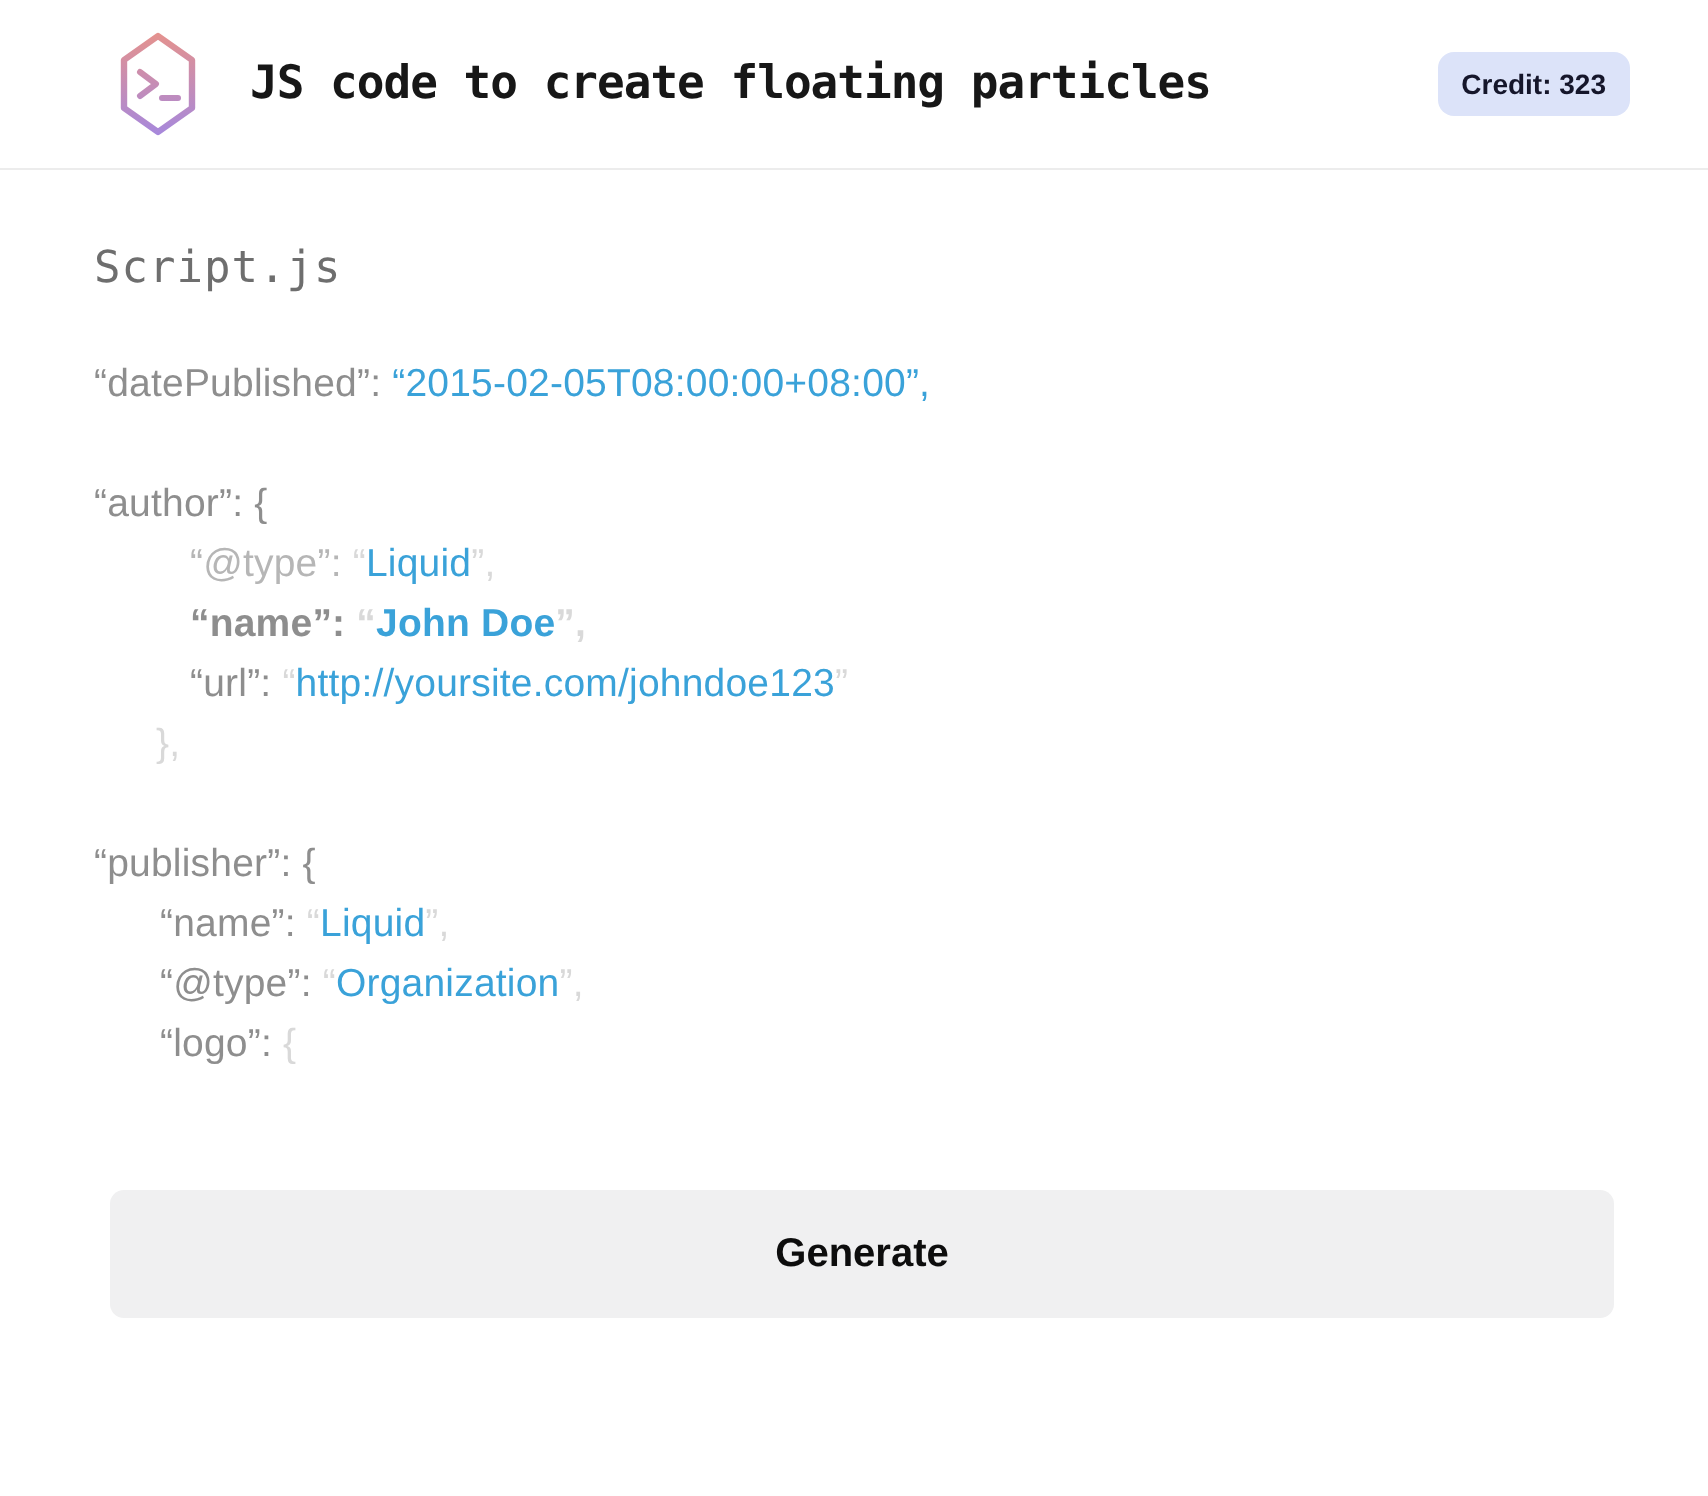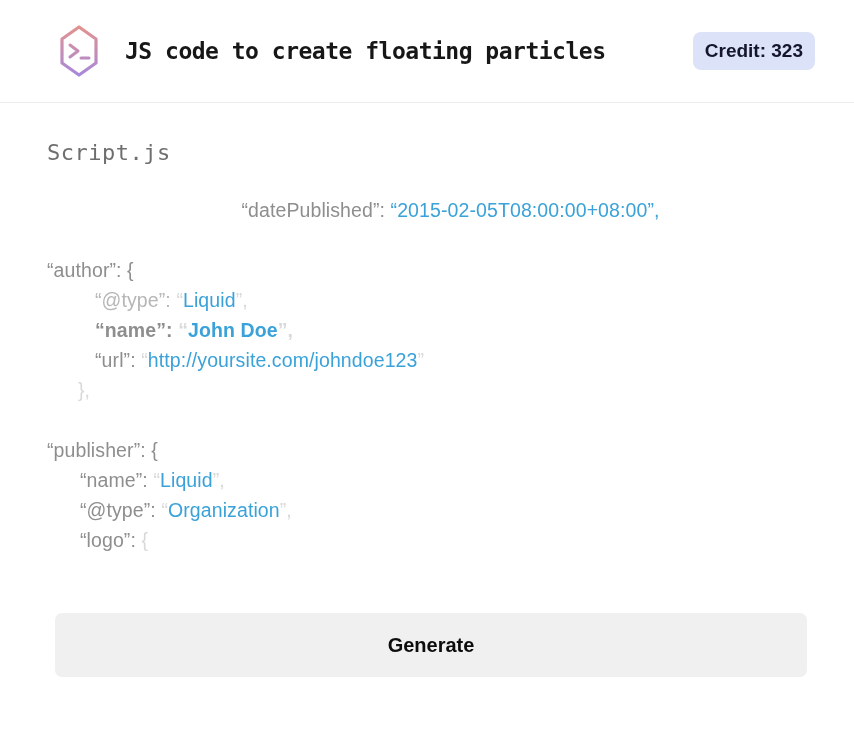--- a/index.html
+++ b/index.html
@@ -1,21 +1,21 @@
 <!DOCTYPE html>
 <html style="--accent-blue: #3aa2d9; --key-gray: #8e8e8e; --key-light-gray: #b6b6b6; --punct-light-gray: #d9d9d9; --badge-bg: #dce3f9; --badge-text: #15162b; --button-bg: #f0f0f1; --logo-gradient-top: #e5928d; --logo-gradient-bottom: #a688dd;"><head>
 <meta charset="utf-8">
 <style>
   * { margin: 0; padding: 0; box-sizing: border-box; }
   html, body { width: 854px; height: 748px; background: #ffffff; overflow: hidden; }
   body { font-family: "Liberation Sans", sans-serif; }
 
   
   .header {
-    height: 103px;
+    height: 85px;
     display: flex;
     align-items: center;
     background: #ffffff;
     border-bottom: 1px solid #ececec;
     padding-left: 55px;
     padding-right: 39px;
     justify-content: center;
   }
   .logo { width: 48px; height: 58px; flex: 0 0 auto; display: flex; align-items: center; }
   .title {
@@ -24,21 +24,21 @@
     font-weight: 700;
     color: #171717;
     letter-spacing: -0.5px;
     margin-left: 22px;
     white-space: nowrap;
   }
   .spacer { flex: 1 1 auto; }
   .credit-badge {
     background: var(--badge-bg, #dce3f9);
     color: var(--badge-text, #15162b);
-    font-size: 19px;
+    font-size: 14px;
     font-weight: 700;
     padding: 8px 12px;
     border-radius: 8px;
     white-space: nowrap;
   }
 
   
   .main { padding-top: 37px; }
   .filename {
     font-family: "DejaVu Sans Mono", monospace;
@@ -94,21 +94,21 @@
     </svg>
   </div>
   <h1 class="title">JS code to create floating particles</h1>
   <div class="spacer"></div>
   <span class="credit-badge">Credit: 323</span>
 </div>
 
 <div class="main">
   <div class="filename">Script.js</div>
   <div class="code-block" id="code-block">
-      <div class="code-line" style="padding-left: 0px; text-align: center;"><span class="tok-k">“datePublished”: </span><span class="tok-v">“2015-02-05T08:00:00+08:00”,</span></div>
+      <div class="code-line" style="padding-left: 0px;"><span class="tok-k">“datePublished”: </span><span class="tok-v">“2015-02-05T08:00:00+08:00”,</span></div>
       <div class="code-line" style="padding-left: 0px;"></div>
       <div class="code-line" style="padding-left: 0px;"><span class="tok-k">“author”: {</span></div>
       <div class="code-line" style="padding-left: 48px;"><span class="tok-kl">“@type”: </span><span class="tok-p">“</span><span class="tok-v">Liquid</span><span class="tok-p">”,</span></div>
       <div class="code-line" style="padding-left: 48px; font-weight: bold;"><span class="tok-k">“name”: </span><span class="tok-p">“</span><span class="tok-v">John Doe</span><span class="tok-p">”,</span></div>
       <div class="code-line" style="padding-left: 48px;"><span class="tok-k">“url”: </span><span class="tok-p">“</span><span class="tok-v">http://yoursite.com/johndoe123</span><span class="tok-p">”</span></div>
       <div class="code-line" style="padding-left: 31px;"><span class="tok-p">},</span></div>
       <div class="code-line" style="padding-left: 0px;"></div>
       <div class="code-line" style="padding-left: 0px;"><span class="tok-k">“publisher”: {</span></div>
       <div class="code-line" style="padding-left: 33px;"><span class="tok-k">“name”: </span><span class="tok-p">“</span><span class="tok-v">Liquid</span><span class="tok-p">”,</span></div>
       <div class="code-line" style="padding-left: 33px;"><span class="tok-k">“@type”: </span><span class="tok-p">“</span><span class="tok-v">Organization</span><span class="tok-p">”,</span></div>

